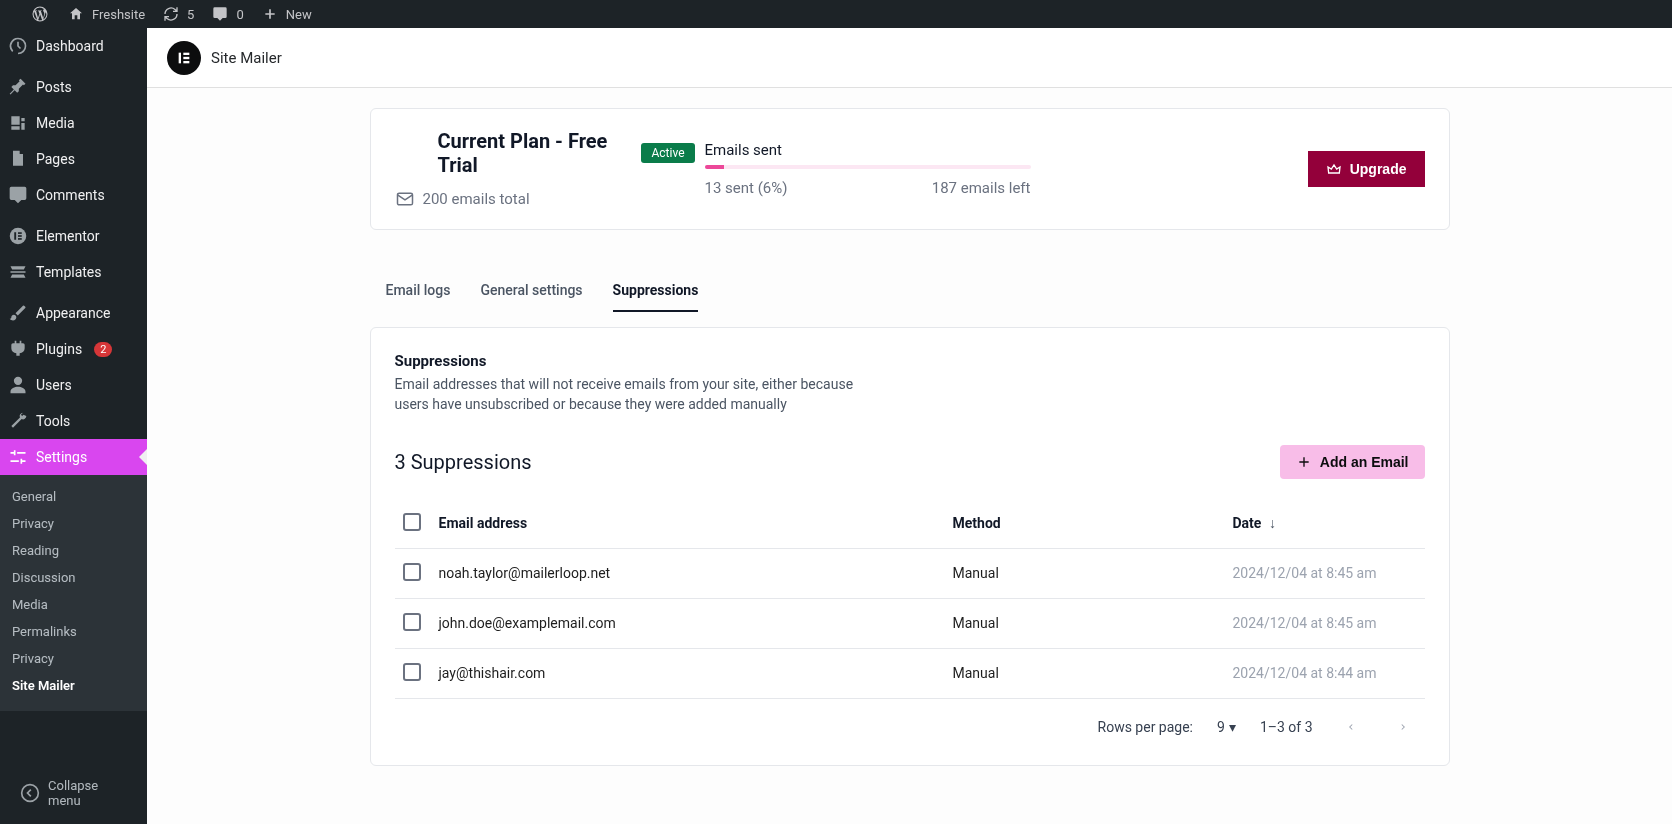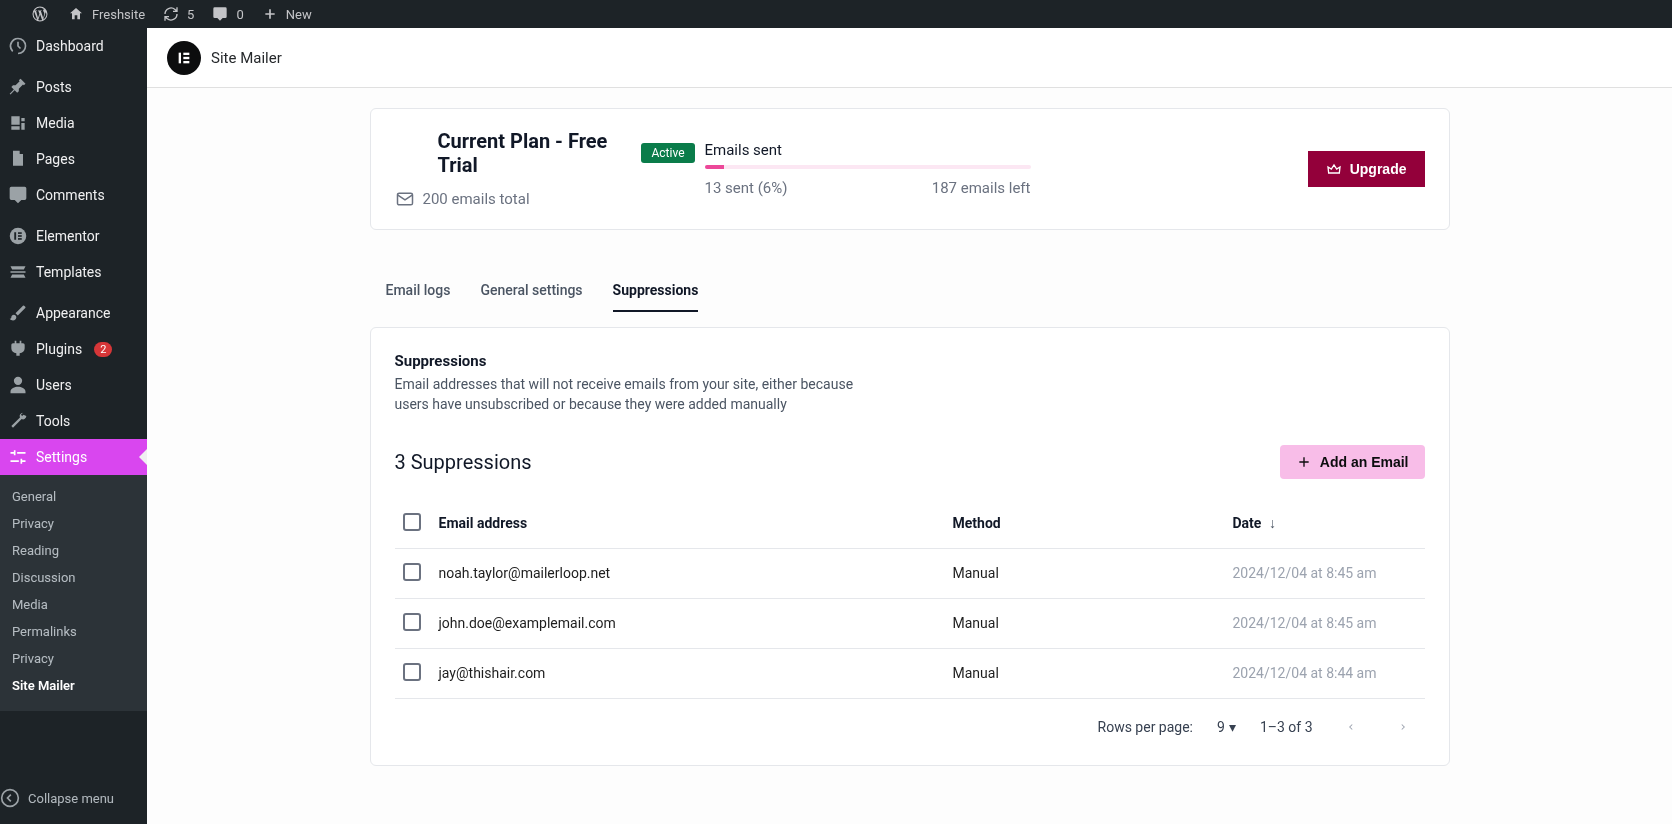--- a/index.html
+++ b/index.html
@@ -16,21 +16,21 @@
 .menu-item { display: flex; align-items: center; gap: 8px; padding: 8px 8px; font-size: 14px; cursor: pointer; color: #f0f0f1; }
 .menu-item.current { background: #d946ef; color: #fff; position: relative; }
 .menu-item.current::after { content: ''; position: absolute; right: 0; top: 50%; transform: translateY(-50%); border: 8px solid transparent; border-right-color: #f0f0f1; }
 .menu-icon { width: 20px; height: 20px; display: inline-flex; align-items: center; justify-content: center; flex-shrink: 0; color: rgba(240,246,252,0.6); }
 .menu-item.current .menu-icon { color: #fff; }
 .menu-sep { height: 5px; }
 .menu-badge { background: #d63638; color: #fff; border-radius: 9px; font-size: 11px; padding: 1px 6px; margin-left: 4px; min-width: 18px; text-align: center; }
 .submenu { background: #2c3338; padding: 8px 0 12px; }
 .submenu-item { padding: 6px 12px; font-size: 13px; color: rgba(240,246,252,0.7); cursor: pointer; }
 .submenu-item.current { color: #fff; font-weight: 600; }
-.collapse-btn { position: absolute; bottom: 8px; left: 0; right: 0; display: flex; align-items: center; gap: 8px; padding: 8px 0; font-size: 13px; color: rgba(240,246,252,0.7); cursor: pointer; }
+.collapse-btn { position: absolute; bottom: 8px; left: 0; right: 0; display: flex; align-items: center; gap: 8px; padding: 8px 20px; font-size: 13px; color: rgba(240,246,252,0.7); cursor: pointer; }
 
 
 .main { position: absolute; left: 147px; top: 28px; right: 0; bottom: 0; background: #fff; display: flex; flex-direction: column; }
 .page-header { height: 60px; display: flex; align-items: center; gap: 10px; padding: 0 20px; border-bottom: 1px solid #e0e0e0; }
 .page-logo { width: 34px; height: 34px; border-radius: 50%; background: #0c0d0e; color: #fff; display: flex; align-items: center; justify-content: center; }
 .page-title { font-size: 15px; color: #26292c; }
 .content { flex: 1; background: #fdfdfd; padding: 20px 0; overflow: auto; }
 .container { width: 1080px; margin: 0 auto; }
 
 

